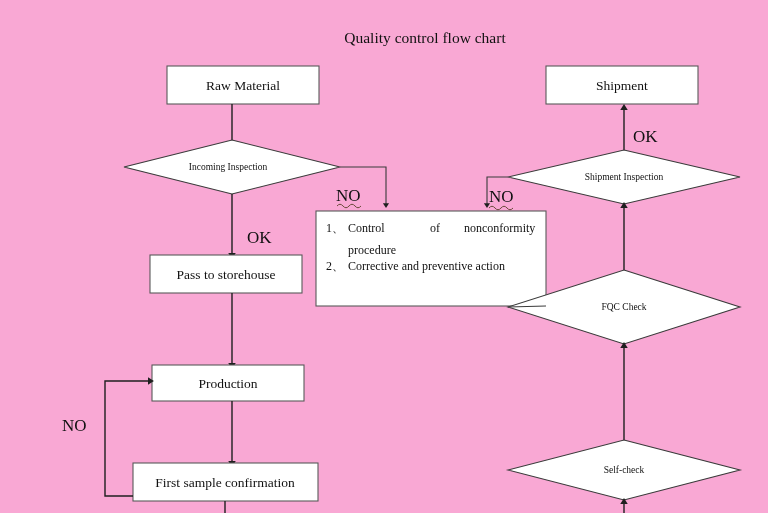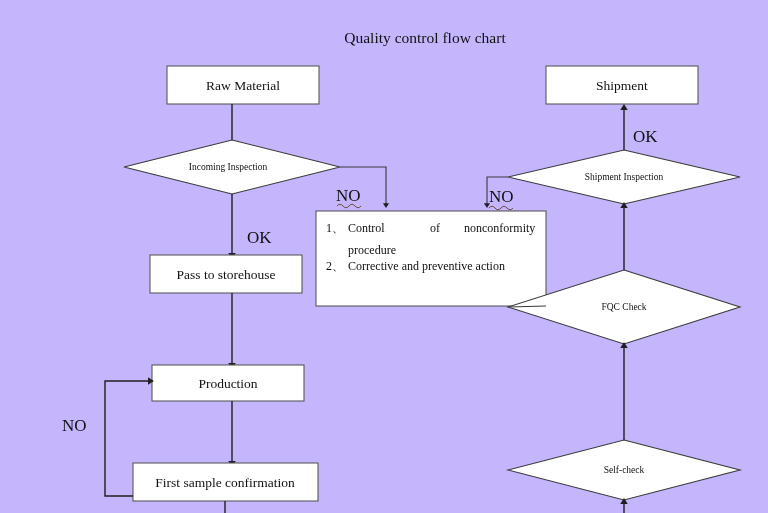--- a/index.html
+++ b/index.html
@@ -4,21 +4,21 @@
 <style>
   html, body {
     margin: 0;
     padding: 0;
     background: #ffffff;
   }
   #page {
     position: relative;
     width: 768px;
     height: 513px;
-    background: #c4b5fd;
+    background: #f9a8d4;
     overflow: hidden;
     font-family: "Liberation Serif", "DejaVu Serif", serif;
     color: #111111;
     text-align: center;
   }
   #flow-svg {
     position: absolute;
     left: 0;
     top: 0;
     width: 768px;

